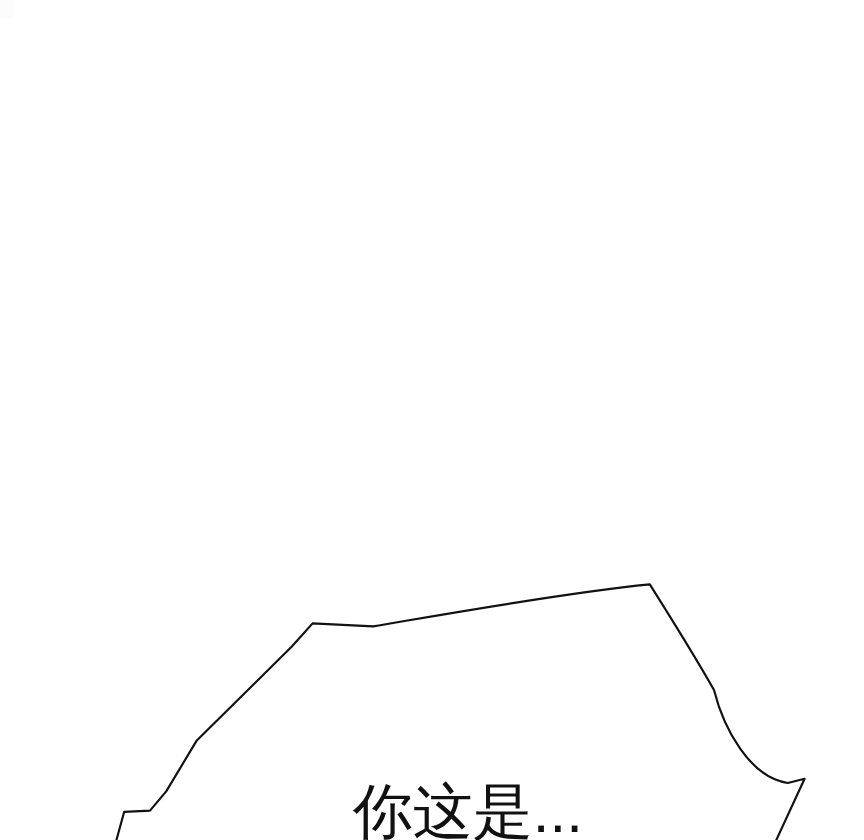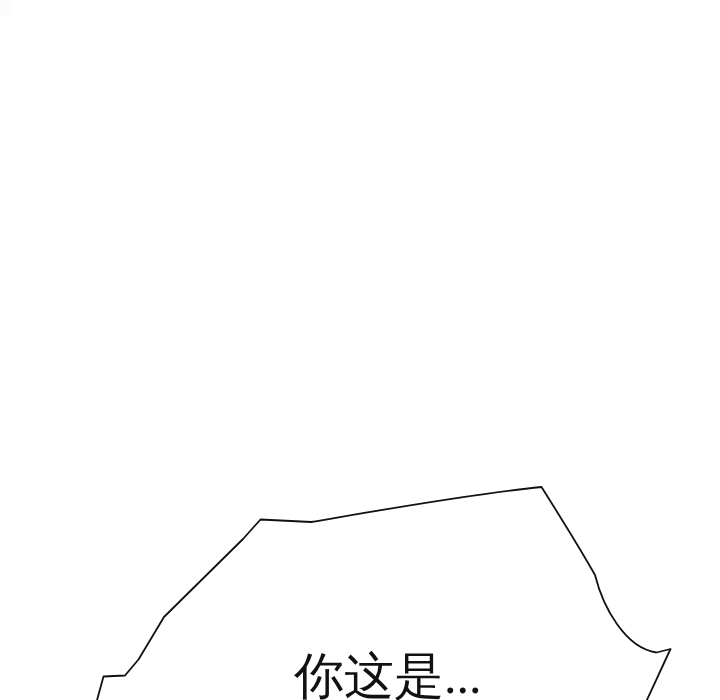--- a/index.html
+++ b/index.html
@@ -25,21 +25,21 @@
   .bubble-outline {
     fill: none;
     stroke-width: 1.8;
     stroke-linejoin: round;
     stroke-linecap: butt;
   }
   .speech-text {
     position: absolute;
     left: 294px;
     top: 651px;
-    font-family: Liberation Serif, serif;
+    font-family: Liberation Sans, sans-serif;
     font-size: 50px;
     line-height: 1;
     letter-spacing: 0;
     color: #111111;
     white-space: nowrap;
   }
   .corner-artifact {
     position: absolute;
     left: 0;
     top: 0;

